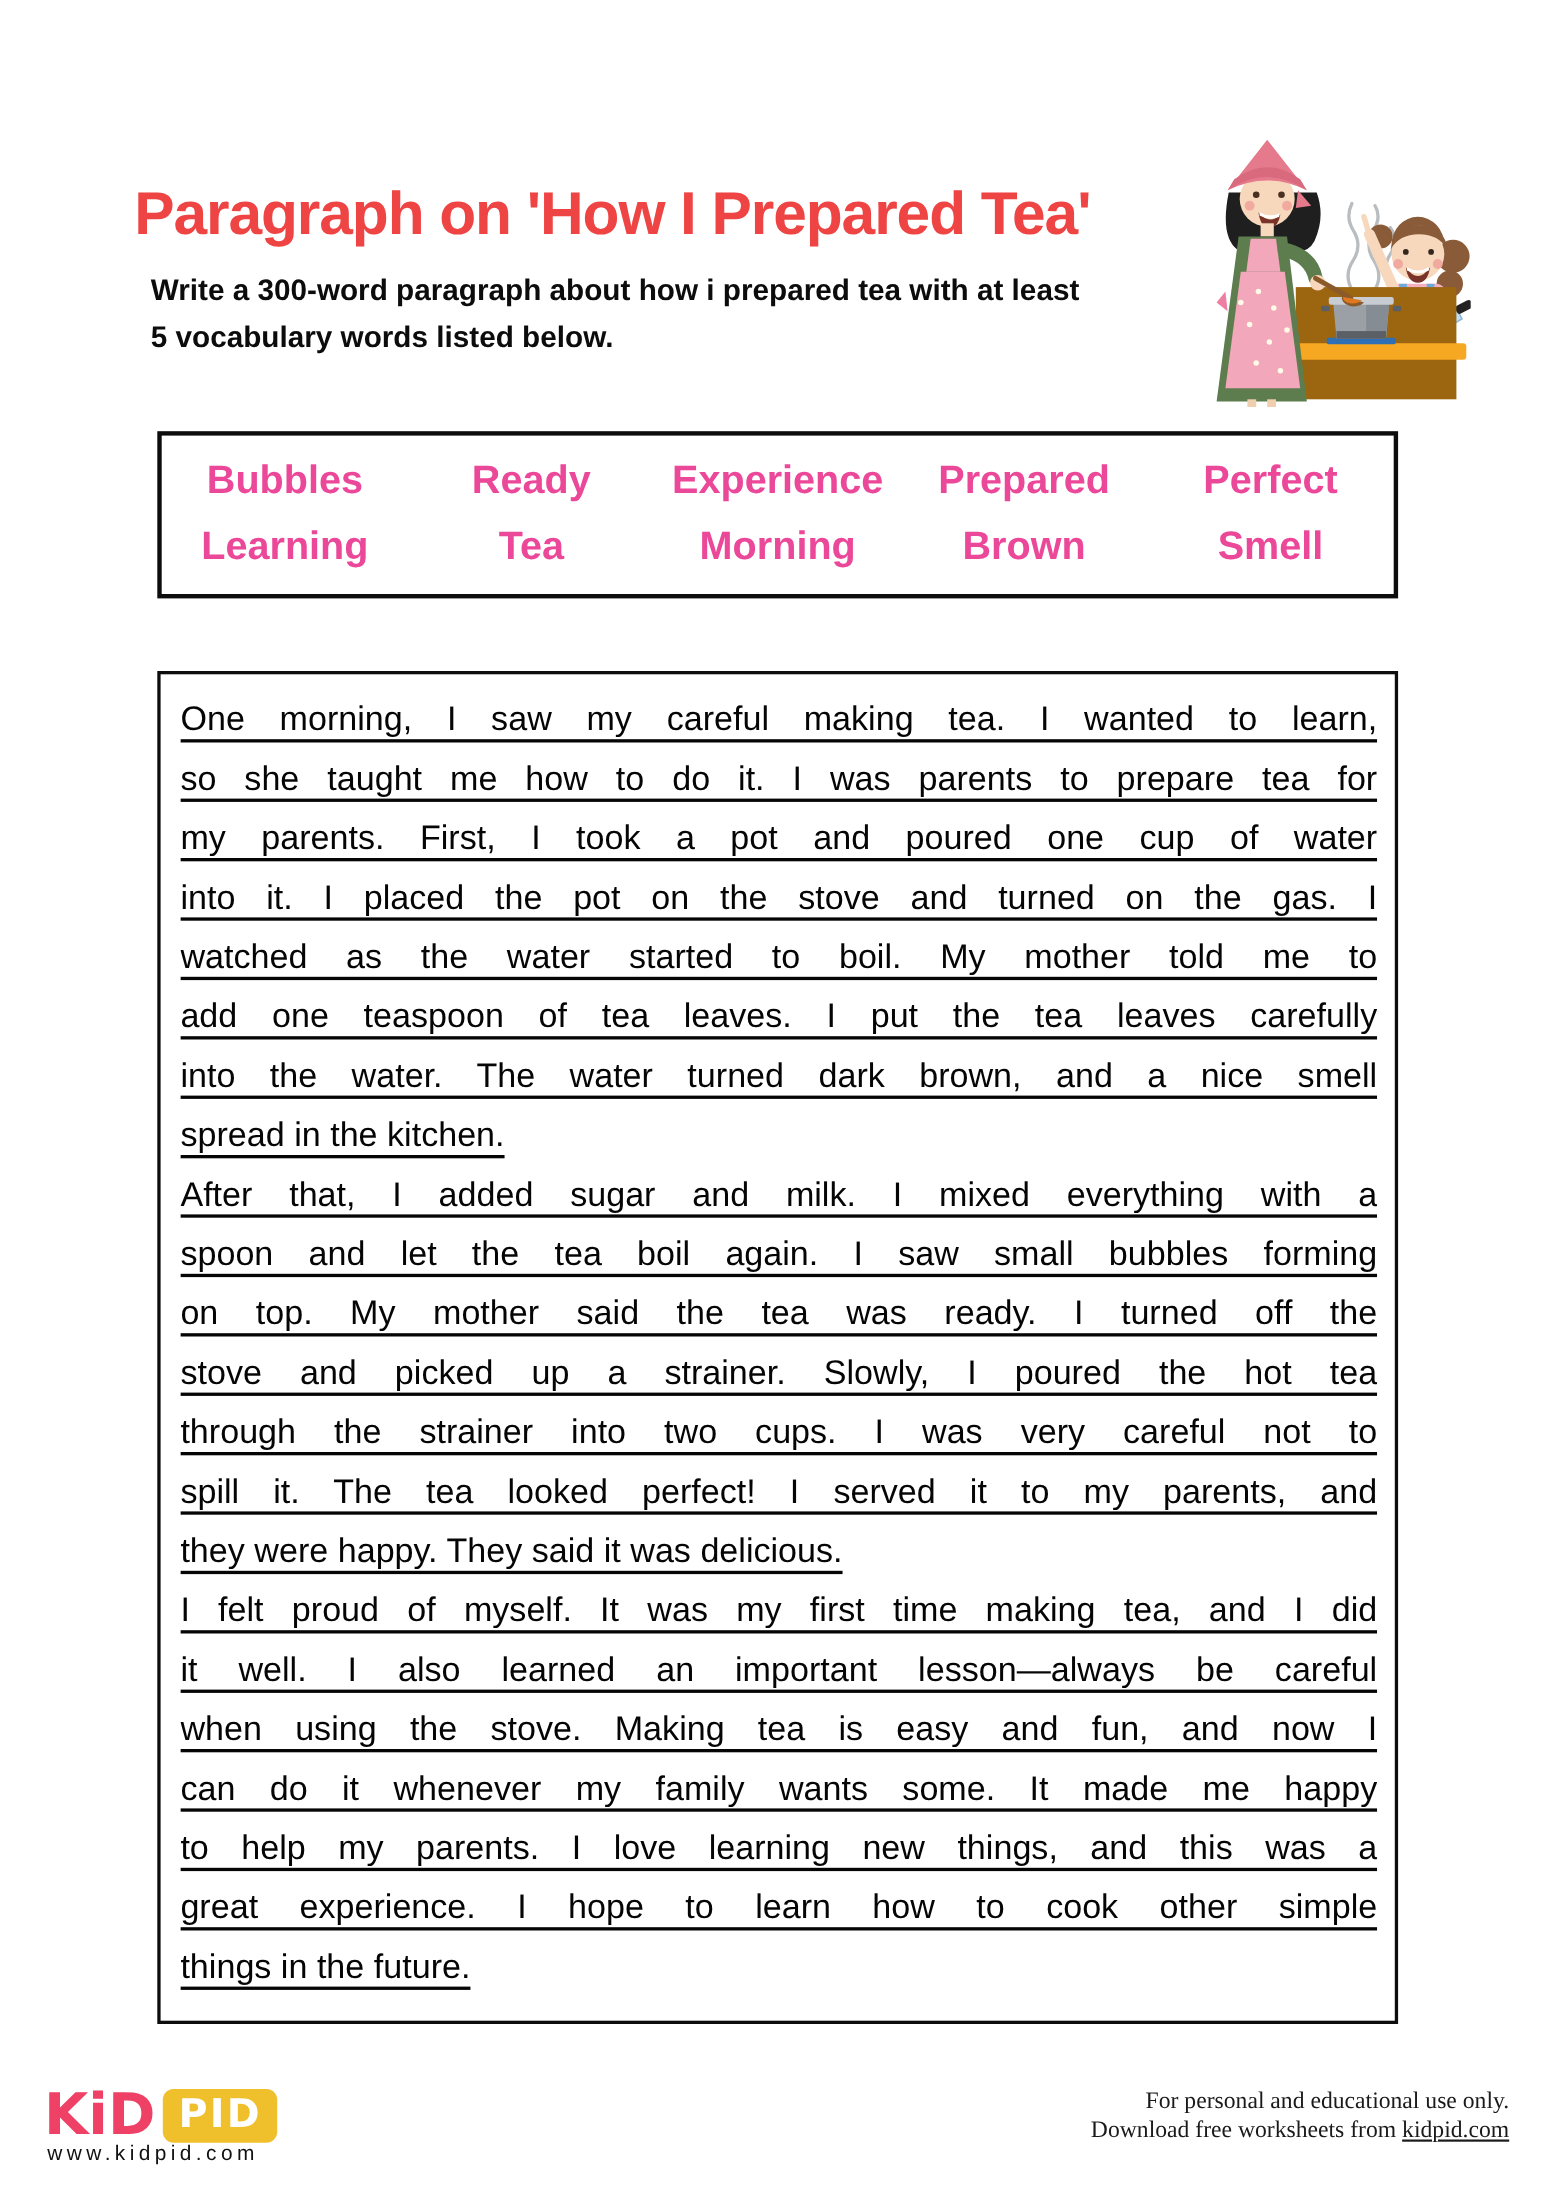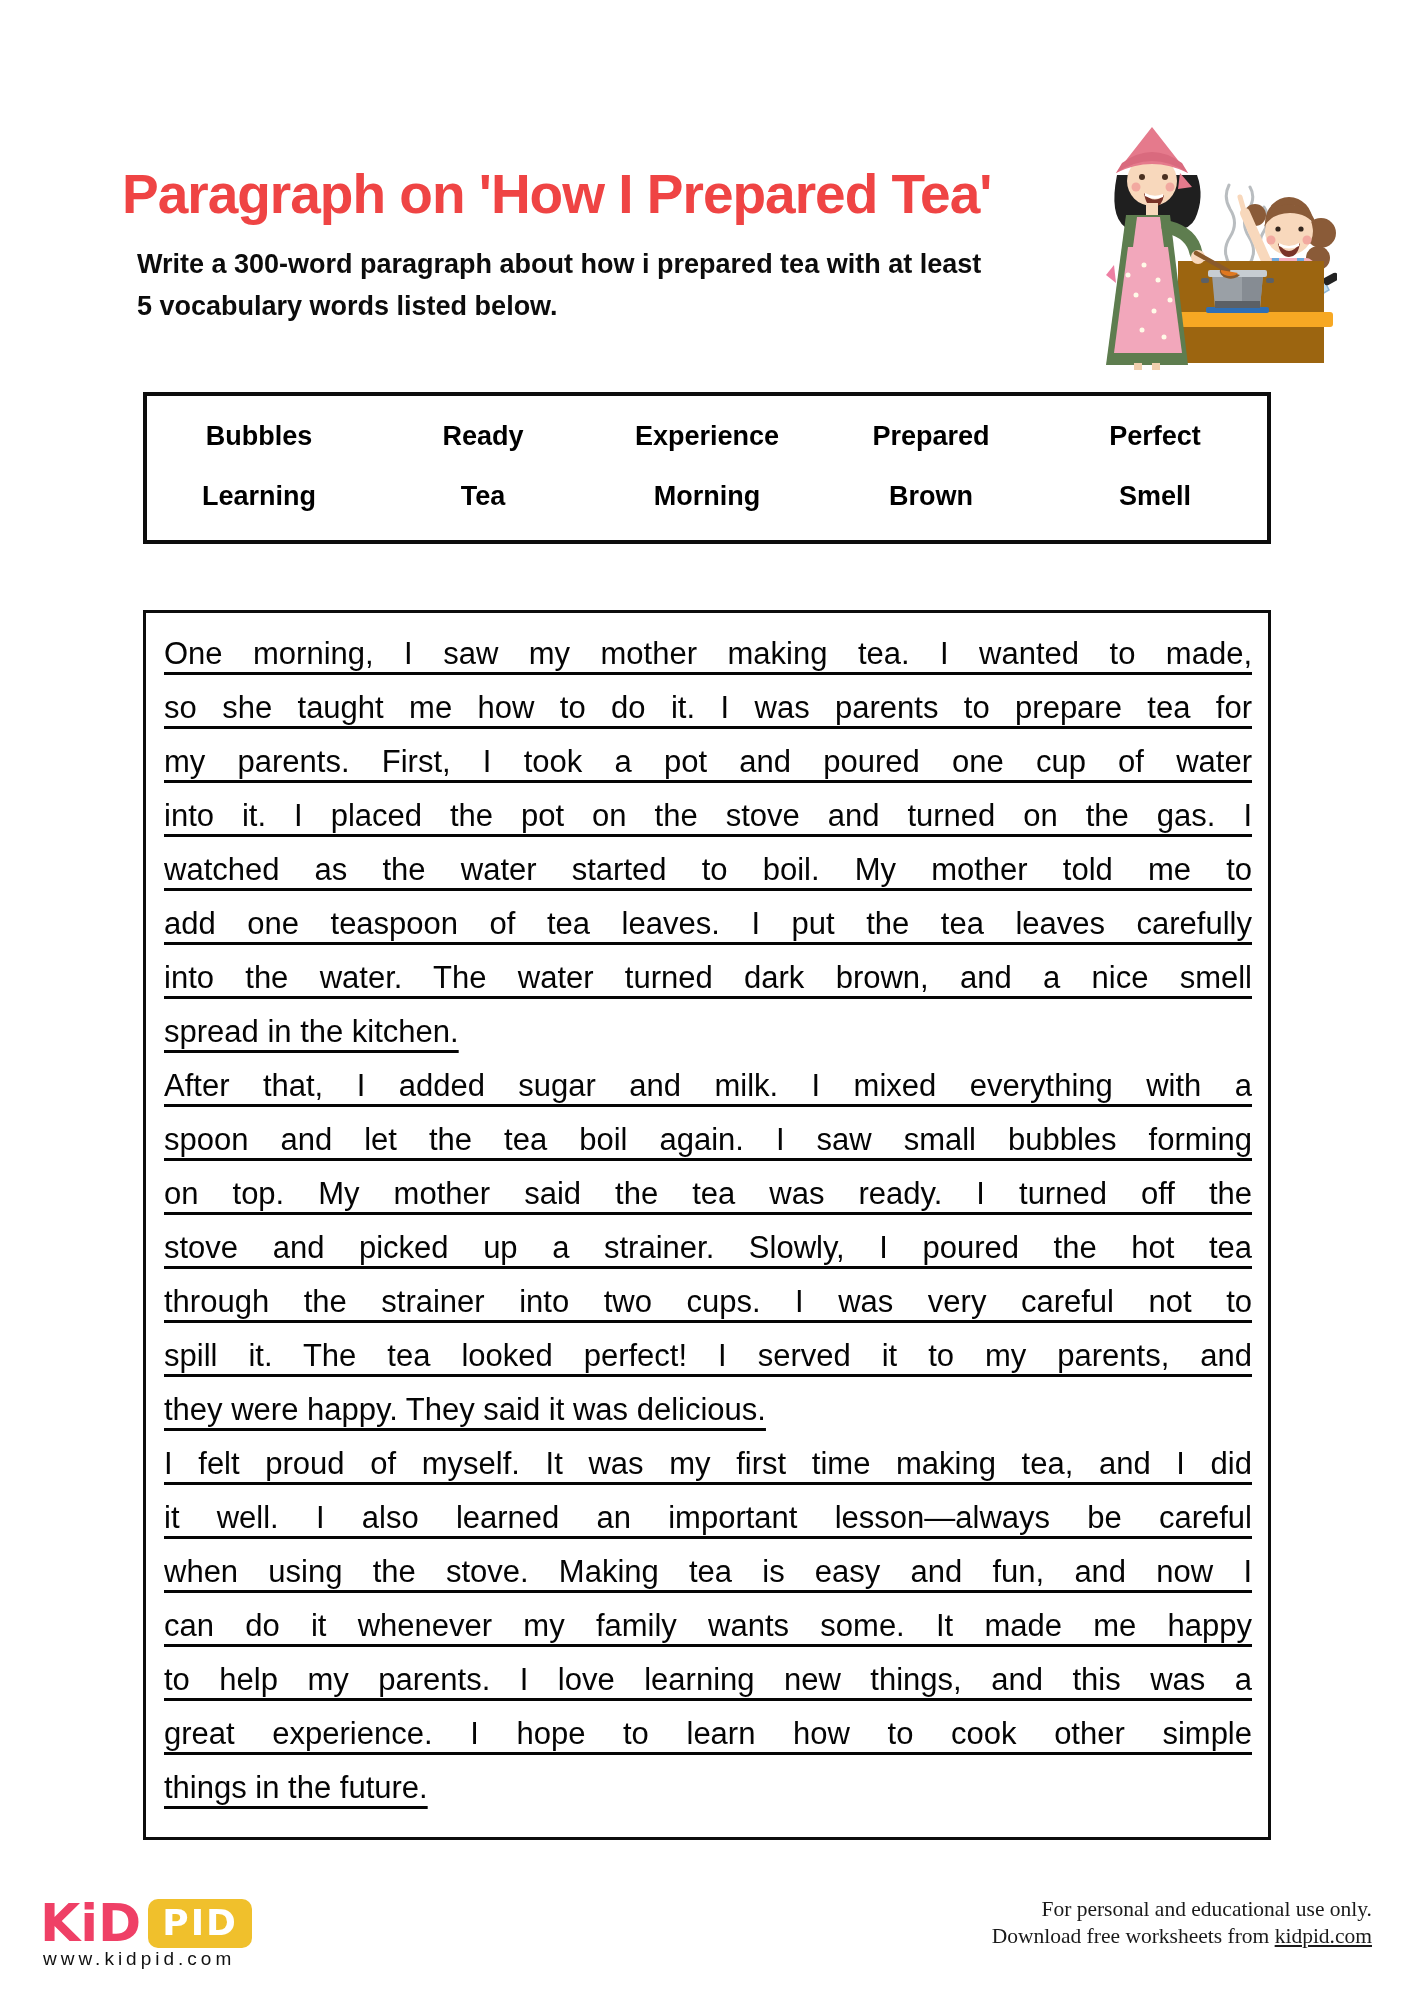--- a/index.html
+++ b/index.html
@@ -23,21 +23,21 @@
   }
   
   .illus{position:absolute;left:1092px;top:115px;width:245px;height:255px;}
   
   .vocab-box{
     position:absolute;left:143px;top:392px;width:1128px;height:152px;
     border:4px solid #0d0d0d;box-sizing:border-box;
     display:grid;grid-template-columns:repeat(5,1fr);grid-template-rows:1fr 1fr;
     align-items:center;justify-items:center;padding:10px 0 14px 0;
   }
-  .vocab-word{font-size:27px;font-weight:bold;color:#000000;}
+  .vocab-word{font-size:36px;font-weight:bold;color:#ec4899;}
   
   .essay-box{
     position:absolute;left:143px;top:610px;width:1128px;height:1230px;
     border:3px solid #0d0d0d;box-sizing:border-box;
     padding:14px 16px 0 18px;
   }
   .essay-line{
     font-size:31px;color:#050505;line-height:54px;
     text-align:justify;text-align-last:justify;text-justify:inter-word;
     text-decoration:underline;
@@ -177,21 +177,21 @@
     <div class="vocab-word">Perfect</div>
     <div class="vocab-word">Learning</div>
     <div class="vocab-word">Tea</div>
     <div class="vocab-word">Morning</div>
     <div class="vocab-word">Brown</div>
     <div class="vocab-word">Smell</div>
   </div>
 
   <div class="essay-box">
     <div>
-      <div class="essay-line">One morning, I saw my mother making tea. I wanted to made,</div>
+      <div class="essay-line">One morning, I saw my careful making tea. I wanted to learn,</div>
       <div class="essay-line">so she taught me how to do it. I was parents to prepare tea for</div>
       <div class="essay-line">my parents. First, I took a pot and poured one cup of water</div>
       <div class="essay-line">into it. I placed the pot on the stove and turned on the gas. I</div>
       <div class="essay-line">watched as the water started to boil. My mother told me to</div>
       <div class="essay-line">add one teaspoon of tea leaves. I put the tea leaves carefully</div>
       <div class="essay-line">into the water. The water turned dark brown, and a nice smell</div>
       <div class="essay-line last">spread in the kitchen.</div>
     </div>
     <div>
       <div class="essay-line">After that, I added sugar and milk. I mixed everything with a</div>

